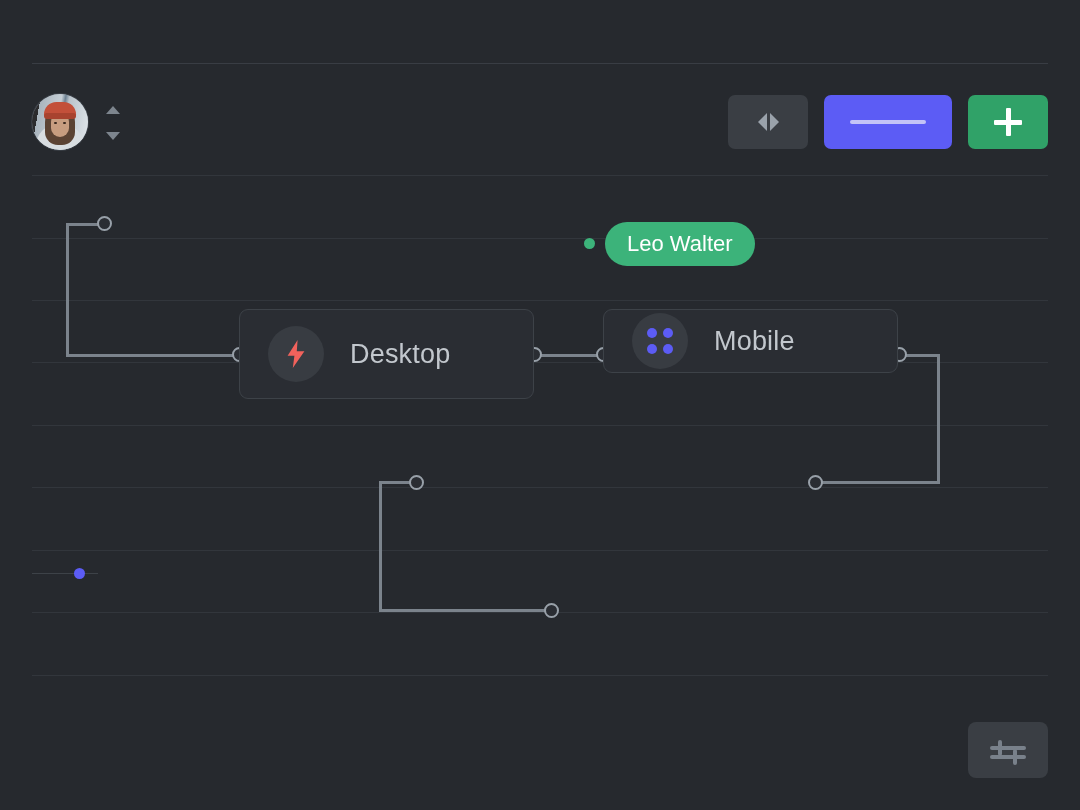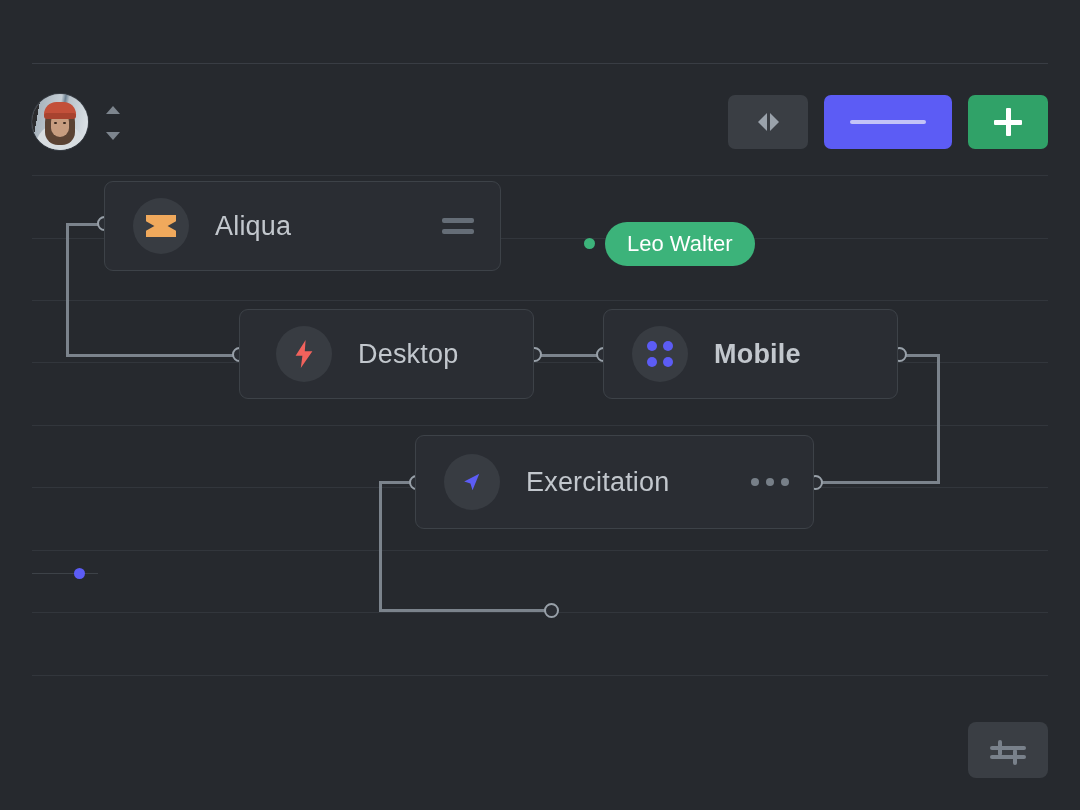--- a/index.html
+++ b/index.html
@@ -201,61 +201,40 @@
 
   <div class="port" style="left:97px;  top:216px;"></div>
   <div class="port" style="left:232px; top:347px;"></div>
   <div class="port" style="left:527px; top:347px;"></div>
   <div class="port" style="left:596px; top:347px;"></div>
   <div class="port" style="left:892px; top:347px;"></div>
   <div class="port" style="left:409px; top:475px;"></div>
   <div class="port" style="left:808px; top:475px;"></div>
   <div class="port" style="left:544px; top:603px;"></div>
 
-  <div class="node" style="left:104px; top:181px; width:397px; height:90px;">
-    <div class="node-icon">
-      <div class="ic-ticket"></div>
-    </div>
-    <div class="node-label">Aliqua</div>
-    <div class="node-action">
-      <div class="bar2"></div>
-      <div class="bar2"></div>
-    </div>
-  </div>
-
-  <div class="node" style="left:239px; top:309px; width:295px; height:90px;padding-left:8px;">
+
+  <div class="node" style="left:239px; top:309px; width:295px; height:90px;">
     <div class="node-icon">
       <div class="ic-bolt"></div>
     </div>
     <div class="node-label">Desktop</div>
   </div>
 
-  <div class="node" style="left:603px; top:309px; width:295px; height:90px;font-weight:bold;">
+  <div class="node" style="left:603px; top:309px; width:295px; height:64px;">
     <div class="node-icon">
       <div class="ic-dots4">
         <i></i>
         <i></i>
         <i></i>
         <i></i>
       </div>
     </div>
     <div class="node-label">Mobile</div>
   </div>
 
-  <div class="node" style="left:415px; top:435px; width:399px; height:94px;">
-    <div class="node-icon">
-      <div class="ic-cursor"></div>
-    </div>
-    <div class="node-label">Exercitation</div>
-    <div class="dots3">
-      <span></span>
-      <span></span>
-      <span></span>
-    </div>
-  </div>
 
 
   <div class="pill-dot" style="left:584px; top:238px; background:#3cb37a;"></div>
   <div class="pill pill-green" style="left:605px; top:222px;">
     <span>Leo Walter</span>
   </div>
 
   <div class="pill-dot" style="left:74px; top:568px; background:#5c5cf5;"></div>
 
   <div class="fab">

